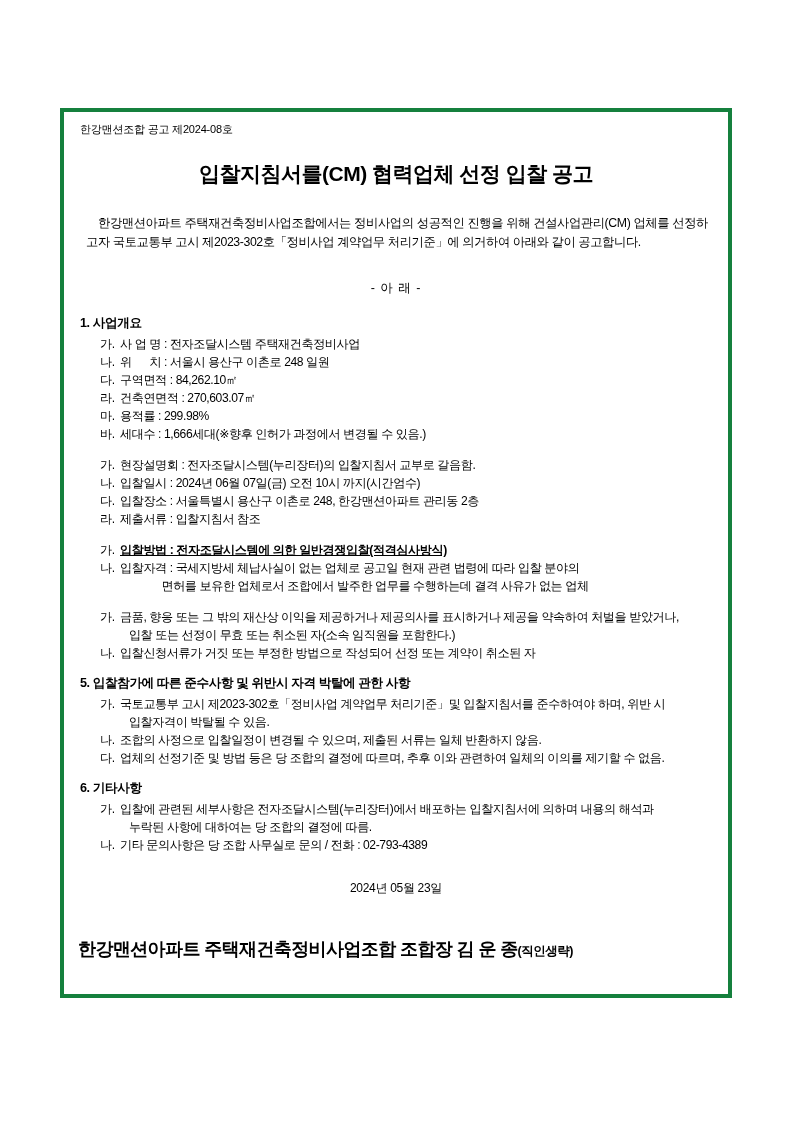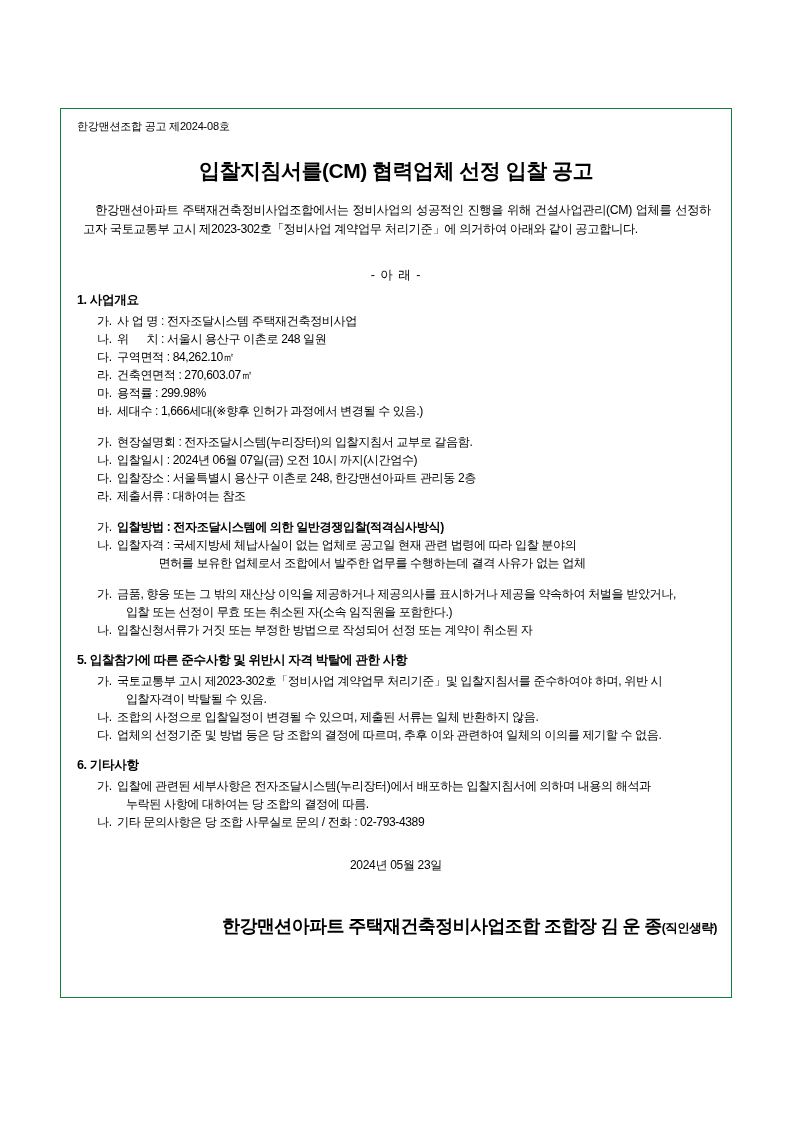--- a/index.html
+++ b/index.html
@@ -19,53 +19,53 @@
     width: 793px;
     height: 1121px;
     box-sizing: border-box;
   }
   .doc-frame {
     position: absolute;
     left: 60px;
     top: 108px;
     width: 672px;
     height: 890px;
-    border: 1px solid #15803d;
+    border: 4px solid #15803d;
     box-sizing: border-box;
     padding: 8px 14px 0 14px;
   }
   .doc-no {
     font-size: 11px;
     line-height: 14px;
     letter-spacing: -0.2px;
     margin: 2px 0 0 2px;
   }
   .title {
     text-align: center;
     font-size: 21px;
     font-weight: bold;
     letter-spacing: -0.5px;
     margin-top: 24px;
   }
   .intro {
     font-size: 12.3px;
     line-height: 19px;
     letter-spacing: -0.4px;
-    margin-top: 16px;
+    margin-top: 26px;
     padding: 0 6px 0 8px;
     text-align: justify;
   }
   .intro .indent { display: inline-block; width: 12px; }
   .ara {
     text-align: center;
     font-size: 12.5px;
     letter-spacing: 1px;
     margin-top: 28px;
   }
-  .sections { margin-top: 8px; }
+  .sections { margin-top: 18px; }
   .section { margin-bottom: 13px; }
   .sec-head {
     font-size: 12.6px;
     font-weight: bold;
     letter-spacing: -0.4px;
     margin-bottom: 3px;
     padding-left: 2px;
   }
   .item {
     font-size: 12.1px;
@@ -78,29 +78,29 @@
   }
   .item .marker {
     position: absolute;
     left: 22px;
     top: 0;
   }
   .item .body {
     display: block;
     padding-left: 20px;
   }
-  .strong-item .body { font-weight: bold; }
+  .strong-item .body { font-weight: bold; text-decoration: underline; }
   .date-line {
     text-align: center;
     font-size: 12px;
     letter-spacing: -0.3px;
     margin-top: 26px;
   }
   .signature {
-    text-align: right;
+    text-align: left;
     font-size: 18px;
     font-weight: bold;
     letter-spacing: -0.6px;
     margin-top: 40px;
   }
   .signature .seal {
     font-size: 12.5px;
     font-weight: bold;
     letter-spacing: -0.5px;
   }
@@ -126,21 +126,21 @@
           <div class="item"><span class="marker">나.</span><span class="body">위      치 : 서울시 용산구 이촌로 248 일원</span></div>
           <div class="item"><span class="marker">다.</span><span class="body">구역면적 : 84,262.10㎡</span></div>
           <div class="item"><span class="marker">라.</span><span class="body">건축연면적 : 270,603.07㎡</span></div>
           <div class="item"><span class="marker">마.</span><span class="body">용적률 : 299.98%</span></div>
           <div class="item"><span class="marker">바.</span><span class="body">세대수 : 1,666세대(※향후 인허가 과정에서 변경될 수 있음.)</span></div>
         </div>
         <div class="section">
           <div class="item"><span class="marker">가.</span><span class="body">현장설명회 : 전자조달시스템(누리장터)의 입찰지침서 교부로 갈음함.</span></div>
           <div class="item"><span class="marker">나.</span><span class="body">입찰일시 : 2024년 06월 07일(금) 오전 10시 까지(시간엄수)</span></div>
           <div class="item"><span class="marker">다.</span><span class="body">입찰장소 : 서울특별시 용산구 이촌로 248, 한강맨션아파트 관리동 2층</span></div>
-          <div class="item"><span class="marker">라.</span><span class="body">제출서류 : 대하여는 참조</span></div>
+          <div class="item"><span class="marker">라.</span><span class="body">제출서류 : 입찰지침서 참조</span></div>
         </div>
         <div class="section">
           <div class="item strong-item"><span class="marker">가.</span><span class="body">입찰방법 : 전자조달시스템에 의한 일반경쟁입찰(적격심사방식)</span></div>
           <div class="item"><span class="marker">나.</span><span class="body">입찰자격 : 국세지방세 체납사실이 없는 업체로 공고일 현재 관련 법령에 따라 입찰 분야의
               면허를 보유한 업체로서 조합에서 발주한 업무를 수행하는데 결격 사유가 없는 업체</span></div>
         </div>
         <div class="section">
           <div class="item"><span class="marker">가.</span><span class="body">금품, 향응 또는 그 밖의 재산상 이익을 제공하거나 제공의사를 표시하거나 제공을 약속하여 처벌을 받았거나,
    입찰 또는 선정이 무효 또는 취소된 자(소속 임직원을 포함한다.)</span></div>
           <div class="item"><span class="marker">나.</span><span class="body">입찰신청서류가 거짓 또는 부정한 방법으로 작성되어 선정 또는 계약이 취소된 자</span></div>

